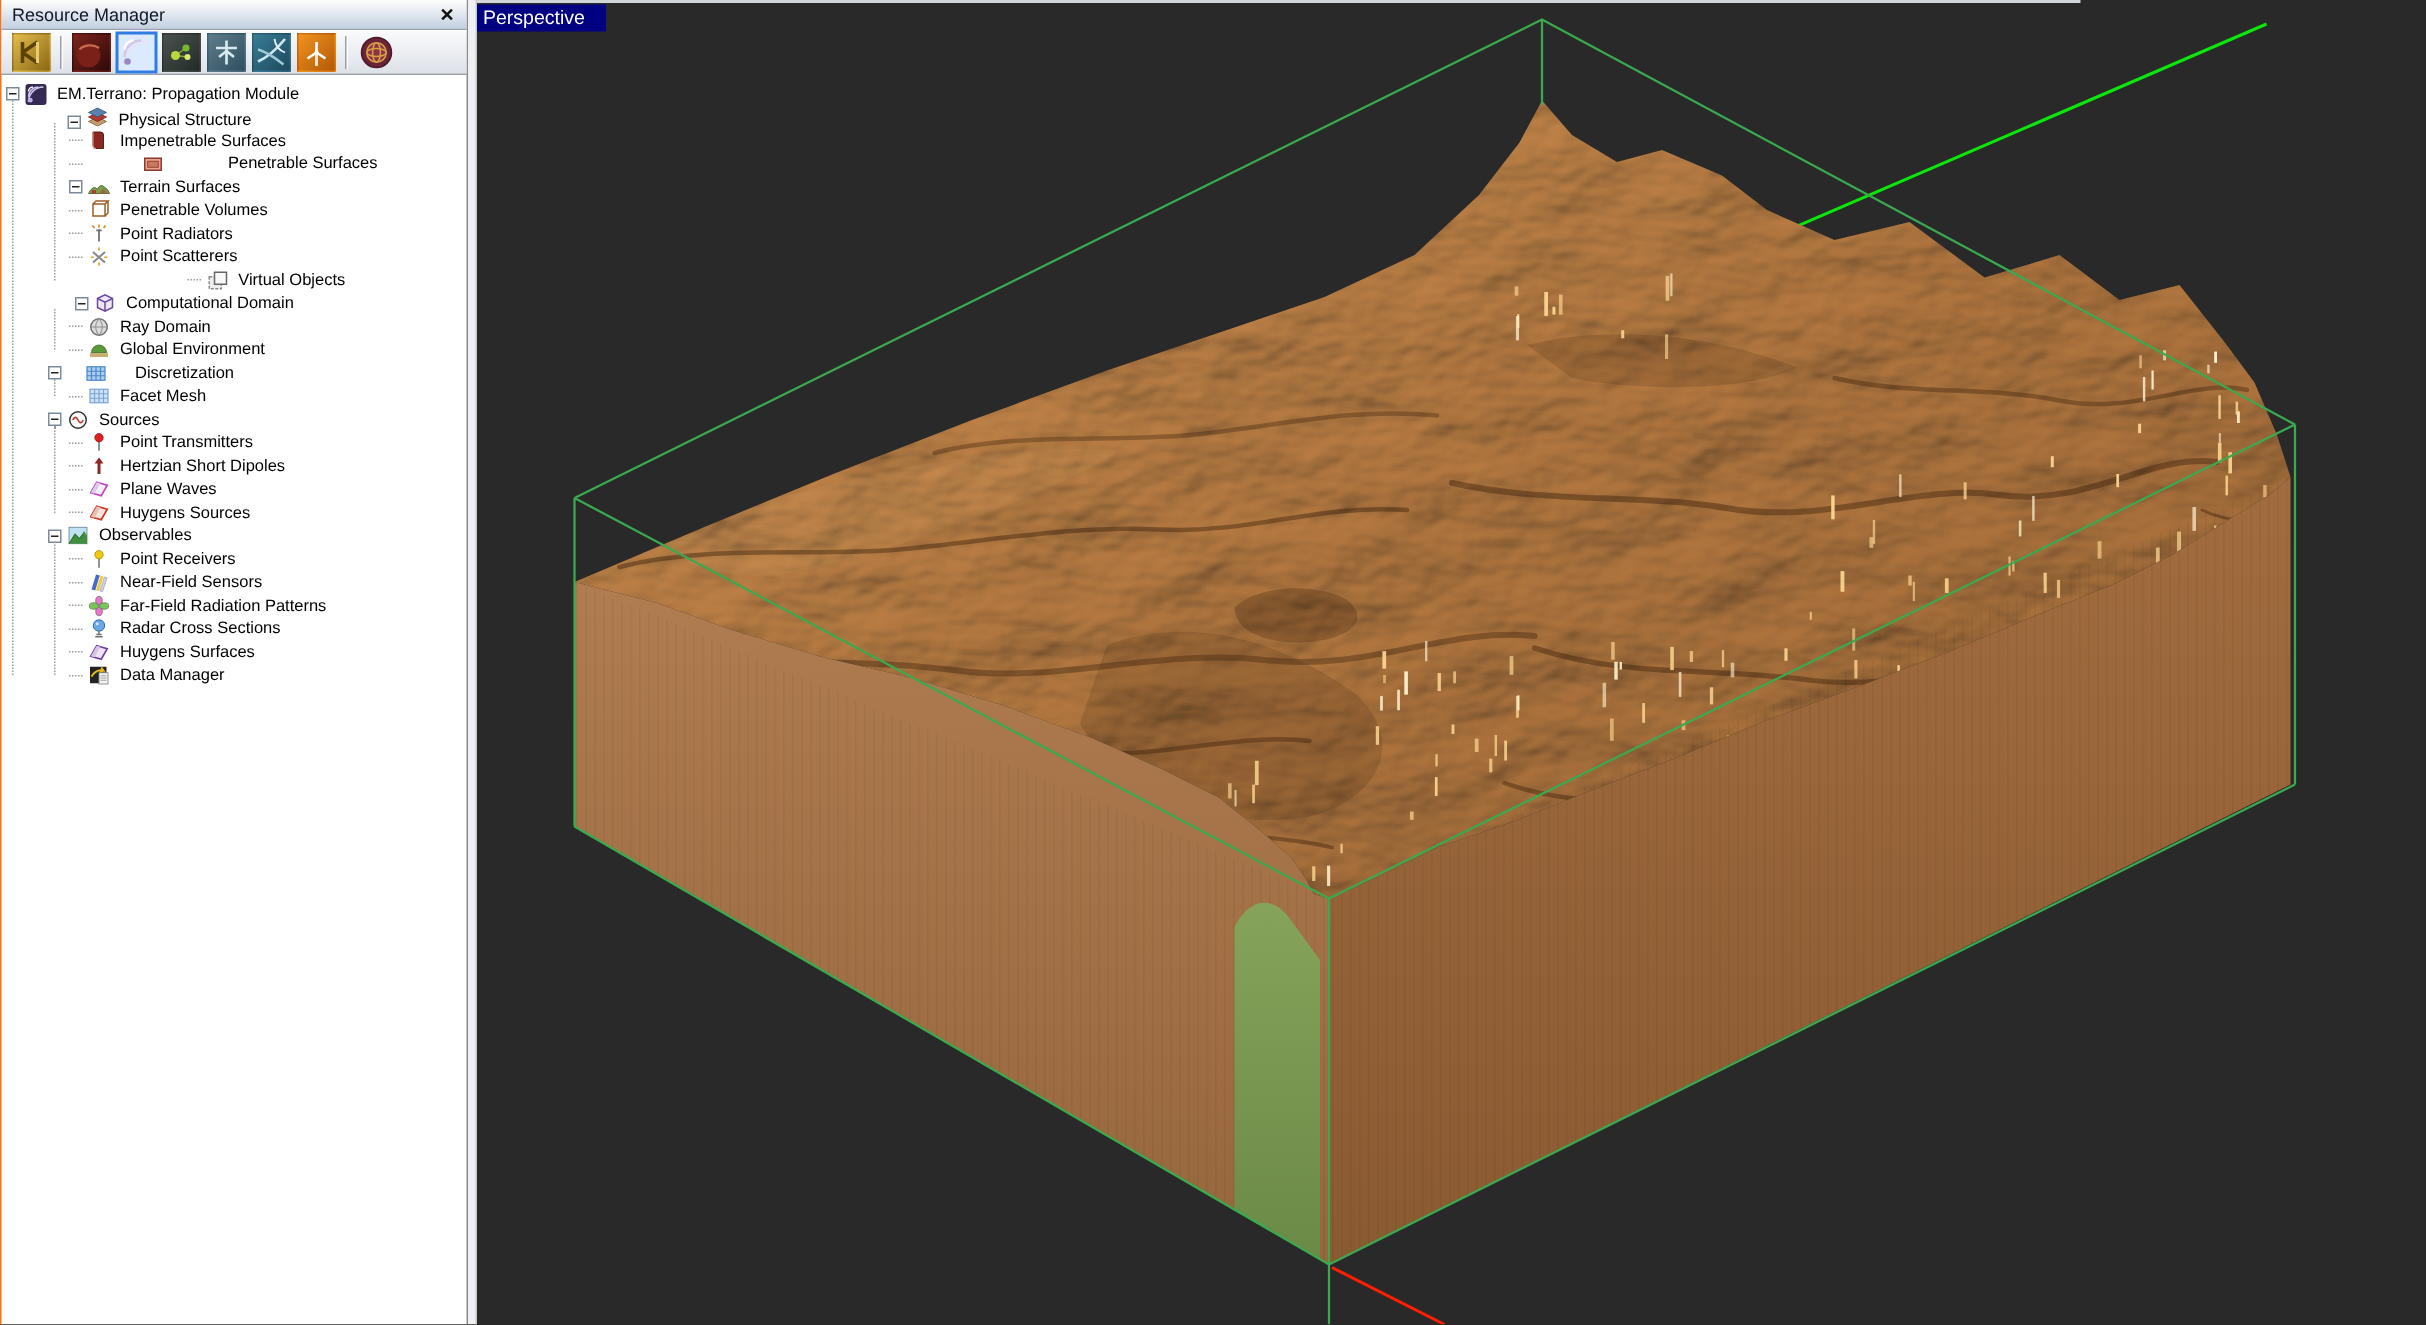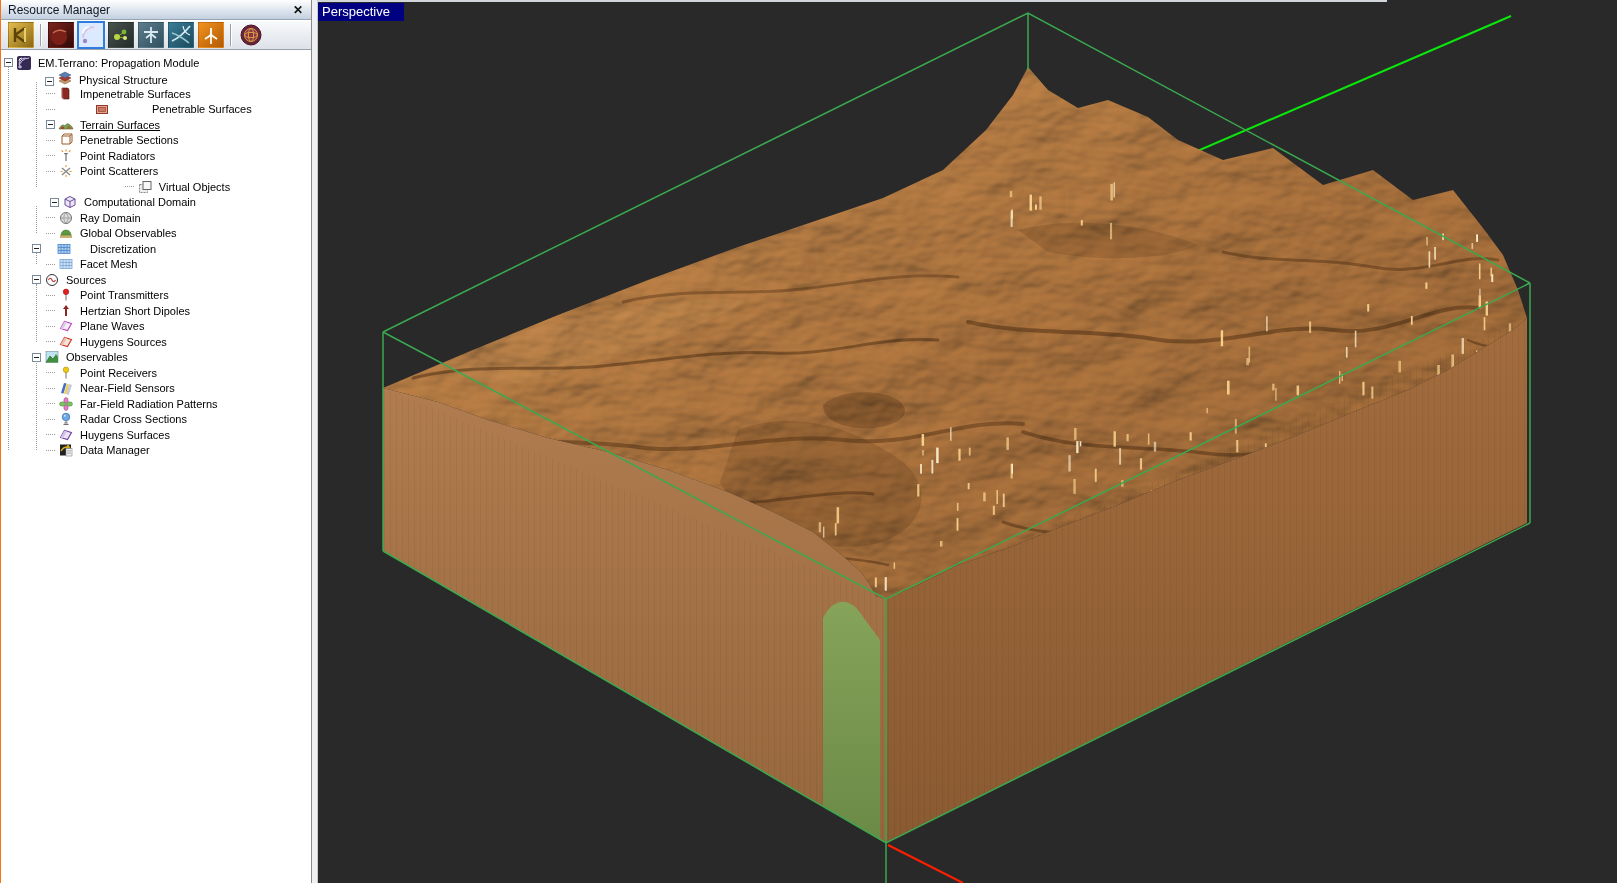--- a/index.html
+++ b/index.html
@@ -164,39 +164,39 @@
             <div class="trow" style="padding-left: 45px; gap: 36px;">
               <span class="stub"></span>
               <span class="ticon">
                 <svg viewBox="0 0 16 16">
                   <rect x="2.5" y="4.5" width="11" height="8" fill="#e8a38e" stroke="#8c3a2a"></rect>
                   <rect x="4.5" y="6.5" width="7" height="4" fill="#c87a62" stroke="#8c3a2a" stroke-width=".6"></rect>
                 </svg>
               </span>
               <span class="tlabel">Penetrable Surfaces</span>
             </div>
-            <div class="trow" style="padding-left: 45px; text-decoration: underline;">
+            <div class="trow" style="padding-left: 45px;">
               <span class="expander"></span>
               <span class="ticon">
                 <svg viewBox="0 0 16 16">
                   <path d="M1 12 Q4 6 7 9 Q9 5 12 8 Q14 9 15 12 Z" fill="#7ba04e" stroke="#4a6a2e" stroke-width=".6"></path>
                   <path d="M8 12 L11 8.5 L14 12 Z" fill="#9a6a3c"></path>
                   <rect x="3.2" y="9.8" width="2.8" height="2.2" fill="#b03a30"></rect>
                 </svg>
               </span>
               <span class="tlabel">Terrain Surfaces</span>
             </div>
             <div class="trow" style="padding-left: 45px;">
               <span class="stub"></span>
               <span class="ticon">
                 <svg viewBox="0 0 16 16">
                   <path d="M4 4 h8 v8 h-8 Z M4 4 L6 2 L14 2 L12 4 M14 2 V10 L12 12" fill="none" stroke="#9a5c28"></path>
                 </svg>
               </span>
-              <span class="tlabel">Penetrable Sections</span>
+              <span class="tlabel">Penetrable Volumes</span>
             </div>
             <div class="trow" style="padding-left: 45px;">
               <span class="stub"></span>
               <span class="ticon">
                 <svg viewBox="0 0 16 16">
                   <rect x="7.4" y="5" width="1.2" height="8" fill="#707070"></rect>
                   <rect x="6.2" y="5" width="3.6" height="1.2" fill="#707070"></rect>
                   <path d="M5 4 L3.6 2.4 M8 3.6 V1.6 M11 4 L12.4 2.4" stroke="#d88a20" stroke-width="1.1"></path>
                 </svg>
               </span>
@@ -246,21 +246,21 @@
               <span class="tlabel">Ray Domain</span>
             </div>
             <div class="trow" style="padding-left: 45px;">
               <span class="stub"></span>
               <span class="ticon">
                 <svg viewBox="0 0 16 16">
                   <rect x="2" y="10" width="12" height="3" fill="#c8b070"></rect>
                   <path d="M3 10 a5 5 0 0 1 10 0 Z" fill="#5a9a3c" stroke="#3c6a26" stroke-width=".5"></path>
                 </svg>
               </span>
-              <span class="tlabel">Global Observables</span>
+              <span class="tlabel">Global Environment</span>
             </div>
           </div>
           <div class="trow" style="padding-left: 31px; gap: 12px;">
             <span class="expander"></span>
             <span class="ticon">
               <svg viewBox="0 0 16 16">
                 <rect x="2" y="3.5" width="12" height="9" fill="#aacdf0"></rect>
                 <path d="M2 6.5 h12 M2 9.5 h12 M5 3.5 v9 M8 3.5 v9 M11 3.5 v9" stroke="#4a86c8" stroke-width=".8"></path>
                 <rect x="2" y="3.5" width="12" height="9" fill="none" stroke="#4a86c8" stroke-width=".8"></rect>
               </svg>

